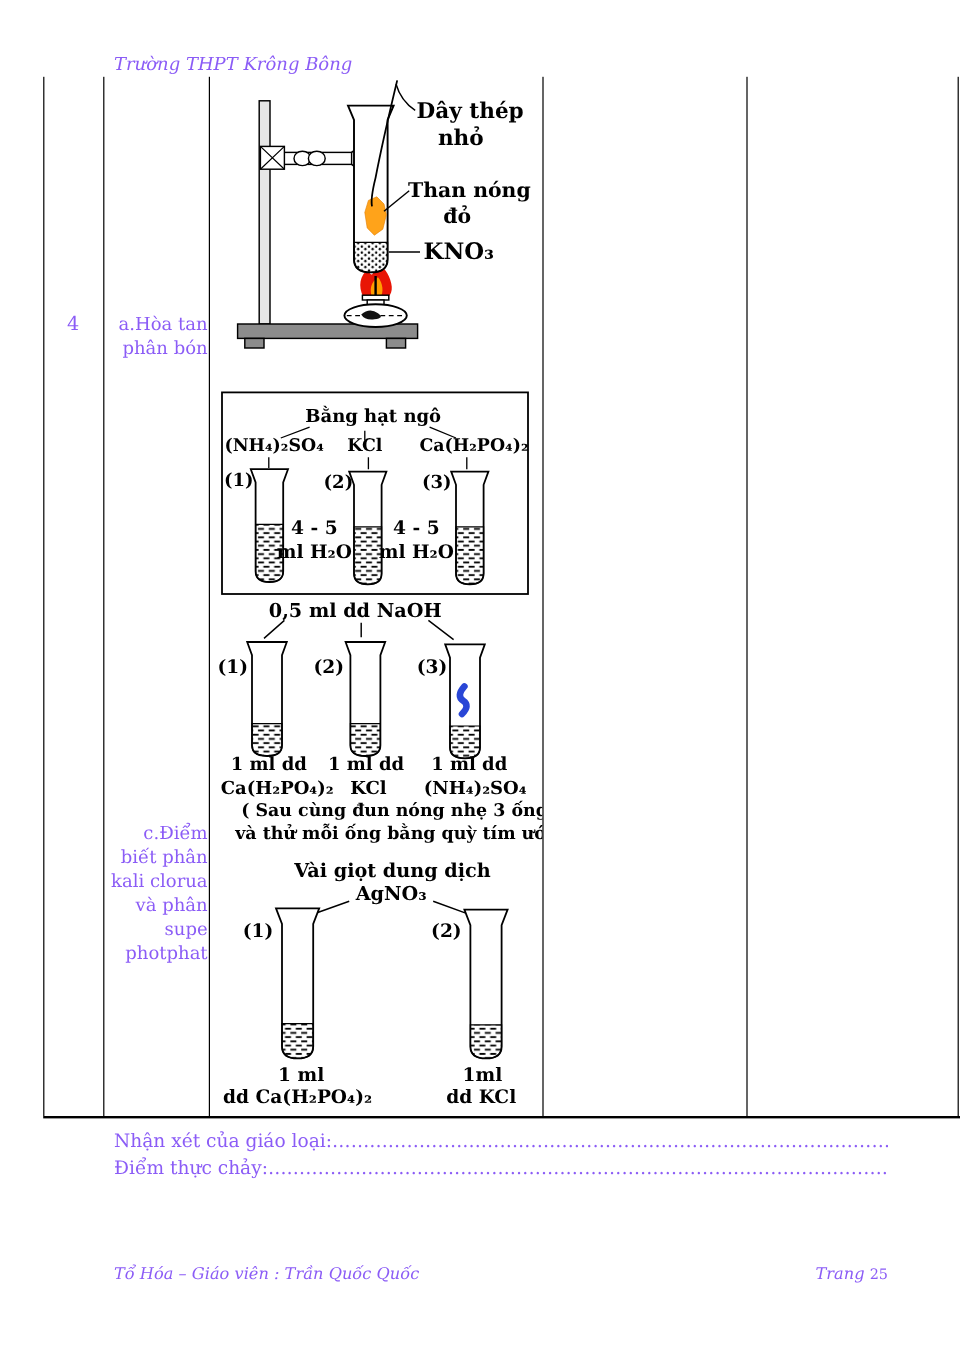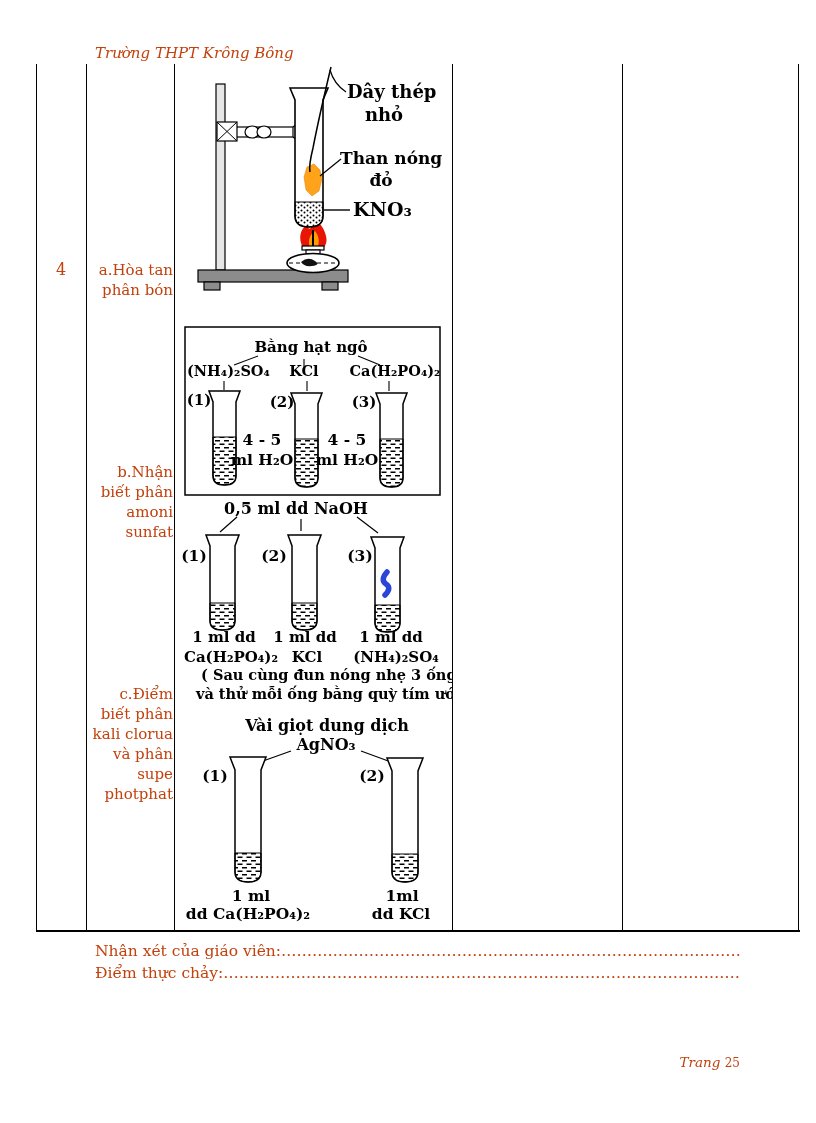--- a/index.html
+++ b/index.html
@@ -1,17 +1,17 @@
 <!DOCTYPE html>
 <html><head>
 <meta charset="utf-8">
 <style>
   html,body{margin:0;padding:0;background:#fff;}
   .page{position:relative;width:816px;height:1123px;background:#fff;overflow:hidden;
-        font-family:"DejaVu Serif","Liberation Serif",serif;color:#c2410c;}
+        font-family:"DejaVu Serif","Liberation Serif",serif;color:#8b5cf6;}
   .abs{position:absolute;}
   .hdr{font-style:italic;font-size:15px;white-space:nowrap;}
   .table{position:absolute;left:36px;top:64px;width:764px;height:866px;border-bottom:2px solid #000;}
   .vline{position:absolute;top:0;bottom:0;width:0;border-left:1.5px solid #000;}
   .cell-txt{font-size:15px;line-height:20px;}
   .center{text-align:center;}
   .leftal{text-align:right;}
   .dotline{font-size:15.5px;white-space:nowrap;overflow:hidden;width:645px;}
   .ftr{font-style:italic;font-size:13.5px;white-space:nowrap;}
   svg text{font-family:"DejaVu Serif","Liberation Serif",serif;fill:#000;}
@@ -31,21 +31,20 @@
     <div class="vline" style="left:138px;"></div>
     <div class="vline" style="left:416px;"></div>
     <div class="vline" style="left:586px;"></div>
     <div class="vline" style="left:762px;"></div>
 
     <div class="abs cell-txt center" style="left:0;top:196px;width:50px;font-size:16px;">4</div>
 
     <div class="abs" style="left:51px;top:196px;width:86px;">
       <div class="cell-txt leftal">a.Hòa tan phân bón</div>
     </div>
-    <div class="abs cell-txt leftal" style="left:53px;top:398px;width:84px;">b.Nhận biết phân amoni sunfat</div>
     <div class="abs cell-txt leftal" style="left:53px;top:620px;width:84px;">c.Điểm biết phân kali clorua và phân supe photphat</div>
 
     <svg class="abs" style="left:138px;top:0;" width="278" height="866" viewBox="0 0 278 866">
       <defs>
         <pattern id="liq" width="9" height="7" patternUnits="userSpaceOnUse">
           <rect x="0.5" y="1.5" width="5" height="1.5" fill="#000"></rect>
           <rect x="5" y="5" width="4" height="1.5" fill="#000"></rect>
           <rect x="0" y="5" width="1" height="1.5" fill="#000"></rect>
         </pattern>
         <pattern id="dots" width="6" height="5" patternUnits="userSpaceOnUse">
@@ -171,24 +170,25 @@
         </g>
         <text x="77" y="837" class="tb mid" font-size="15.5">1 ml</text>
         <text x="74" y="855" class="tb mid" font-size="15.5">dd Ca(H₂PO₄)₂</text>
         <text x="228" y="837" class="tb mid" font-size="15.5">1ml</text>
         <text x="227" y="855" class="tb mid" font-size="15.5">dd KCl</text>
       </g>
     </svg>
   </div>
 
   <div class="abs dotline" style="left:95px;top:942px;">
-    <span>Nhận xét của giáo viên:</span><span>………………………………………………………………………………………………………………</span>
+    <span>Nhận xét của giáo loại:</span><span>………………………………………………………………………………………………………………</span>
   </div>
   <div class="abs dotline" style="left:95px;top:964px;">
     <span>Điểm thực chảy:</span><span>……………………………………………………………………………………………………………………</span>
   </div>
 
+  <div class="abs ftr" style="left:95px;top:1054px;">Tổ Hóa – Giáo viên : Trần Quốc Quốc</div>
   <div class="abs ftr" style="right:76px;top:1054px;">
     <span>Trang</span>
     <span style="font-style:normal;font-size:12px;">25</span>
   </div>
 
 </div>
 
 </body></html>

